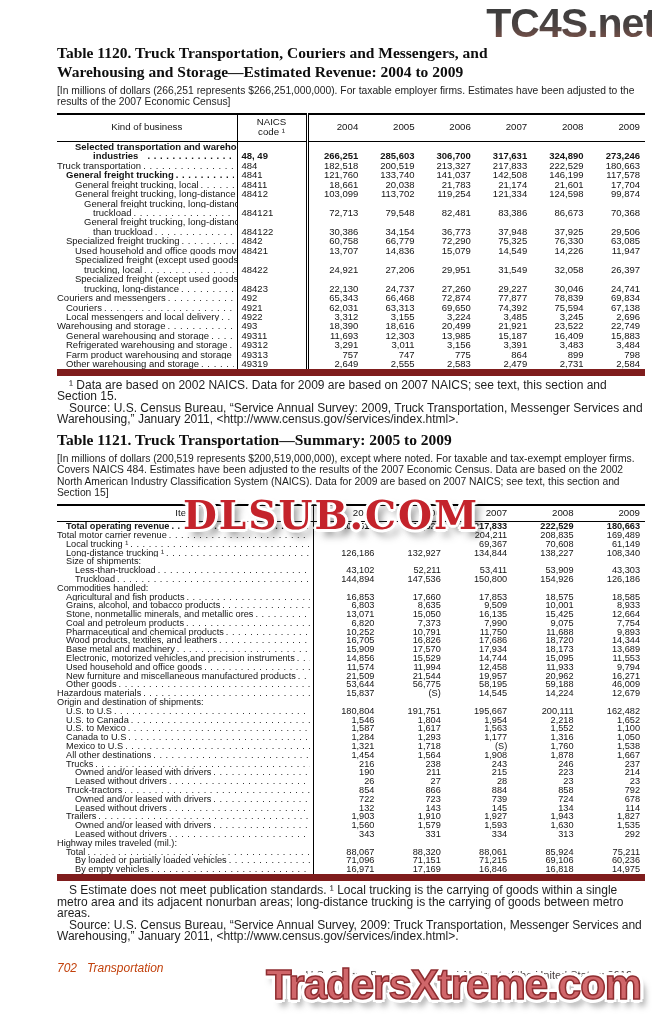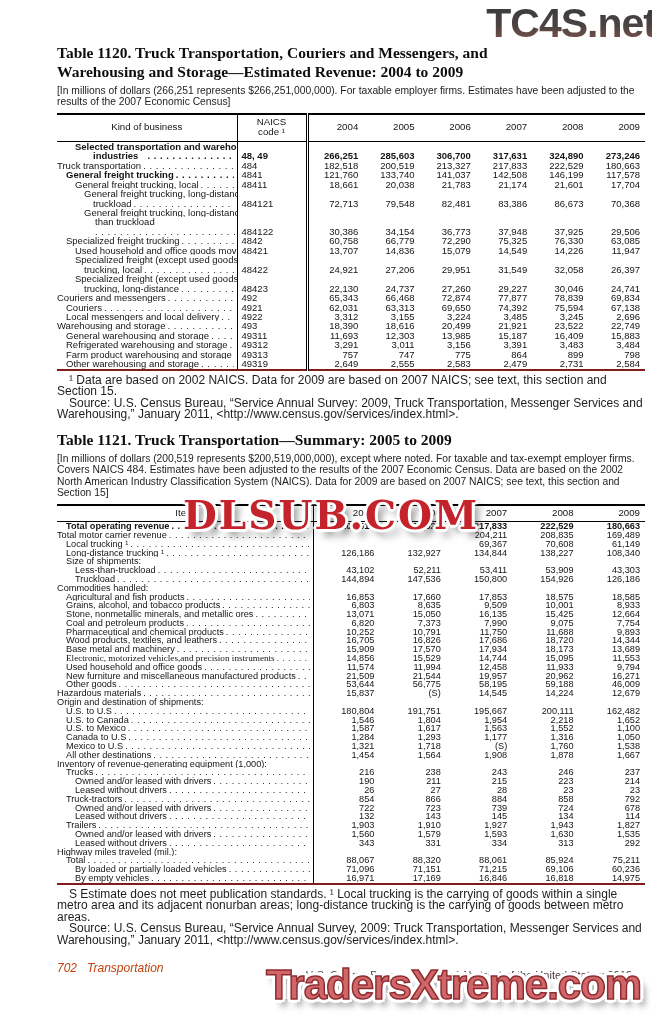--- a/index.html
+++ b/index.html
@@ -13,21 +13,21 @@
   #sec1120{top:43px;}
   #sec1121{top:430px;}
   .tbl-title{
     font-family:"Liberation Serif",serif;font-weight:bold;
     font-size:15.5px;line-height:19px;margin:0 0 4px 0;color:#0e0e0e;
   }
   .tbl-note{font-size:10.3px;line-height:11.4px;margin:0 0 5px 0;color:#1d1d1d;width:582px;}
   
   table{
     border-collapse:collapse;table-layout:fixed;width:588px;
-    border-top:2px solid #000;border-bottom:2px solid #7f1d1d;
+    border-top:2px solid #000;border-bottom:7px solid #7f1d1d;
     font-size:9.5px;color:#141414;
   }
   th{font-weight:normal;}
   thead th{
     border-bottom:1px solid #000;padding:2px 0 3px 0;
     font-size:9.7px;line-height:10.5px;vertical-align:middle;
   }
   td{padding:0;vertical-align:bottom;}
   .t1120 td,.t1120 th.h{height:9.45px;}
   .t1120 tbody td{line-height:9.45px;}
@@ -181,38 +181,53 @@
             <td class="naics">48411</td>
             <td class="val">18,661</td>
             <td class="val">20,038</td>
             <td class="val">21,783</td>
             <td class="val">21,174</td>
             <td class="val">21,601</td>
             <td class="val">17,704</td>
           </tr>
           <tr>
             <td class="stub">
+              <div class="l2" style="padding-left: 18px;">
+                <span>General freight trucking, long-distance</span>
+                <span class="leader"></span>
+              </div>
+            </td>
+            <td class="naics">48412</td>
+            <td class="val">103,099</td>
+            <td class="val">113,702</td>
+            <td class="val">119,254</td>
+            <td class="val">121,334</td>
+            <td class="val">124,598</td>
+            <td class="val">99,874</td>
+          </tr>
+          <tr>
+            <td class="stub">
               <div class="l1" style="padding-left: 27px;">General freight trucking, long-distance,</div>
               <div class="l2" style="padding-left: 36px;">
                 <span>truckload</span>
                 <span class="leader"></span>
               </div>
             </td>
             <td class="naics">484121</td>
             <td class="val">72,713</td>
             <td class="val">79,548</td>
             <td class="val">82,481</td>
             <td class="val">83,386</td>
             <td class="val">86,673</td>
             <td class="val">70,368</td>
           </tr>
           <tr>
             <td class="stub">
               <div class="l1" style="padding-left: 27px;">General freight trucking, long-distance, less</div>
-              <div class="l2" style="padding-left: 36px; flex-direction: column;">
+              <div class="l2" style="padding-left: 36px;">
                 <span>than truckload</span>
                 <span class="leader"></span>
               </div>
             </td>
             <td class="naics">484122</td>
             <td class="val">30,386</td>
             <td class="val">34,154</td>
             <td class="val">36,773</td>
             <td class="val">37,948</td>
             <td class="val">37,925</td>
@@ -621,21 +636,21 @@
               </div>
             </td>
             <td class="val">15,909</td>
             <td class="val">17,570</td>
             <td class="val">17,934</td>
             <td class="val">18,173</td>
             <td class="val">13,689</td>
           </tr>
           <tr>
             <td class="stub">
-              <div class="l2" style="padding-left: 9px; font-family: Liberation Serif, serif;">
+              <div class="l2" style="padding-left: 9px;">
                 <span>Electronic, motorized vehicles,and precision instruments</span>
                 <span class="leader"></span>
               </div>
             </td>
             <td class="val">14,856</td>
             <td class="val">15,529</td>
             <td class="val">14,744</td>
             <td class="val">15,095</td>
             <td class="val">11,553</td>
           </tr>
@@ -776,32 +791,20 @@
               </div>
             </td>
             <td class="val">1,454</td>
             <td class="val">1,564</td>
             <td class="val">1,908</td>
             <td class="val">1,878</td>
             <td class="val">1,667</td>
           </tr>
           <tr>
             <td class="stub">
-              <div class="l2" style="padding-left: 0px;">
-                <span>Inventory of revenue-generating equipment (1,000):</span>
-              </div>
-            </td>
-            <td class="val"></td>
-            <td class="val"></td>
-            <td class="val"></td>
-            <td class="val"></td>
-            <td class="val"></td>
-          </tr>
-          <tr>
-            <td class="stub">
               <div class="l2" style="padding-left: 9px;">
                 <span>Trucks</span>
                 <span class="leader"></span>
               </div>
             </td>
             <td class="val">216</td>
             <td class="val">238</td>
             <td class="val">243</td>
             <td class="val">246</td>
             <td class="val">237</td>

